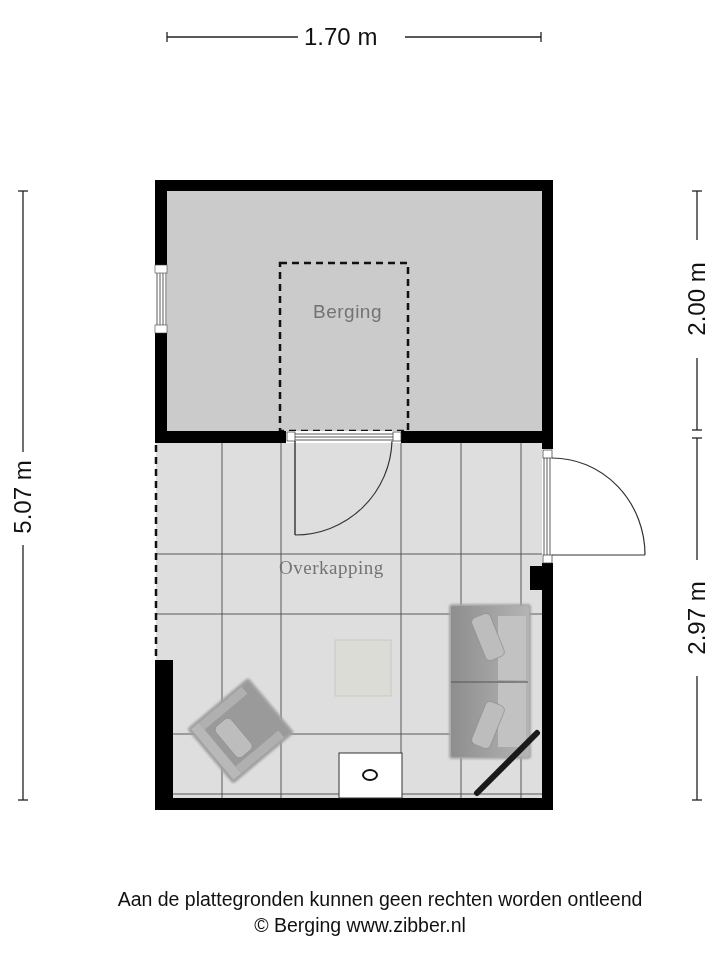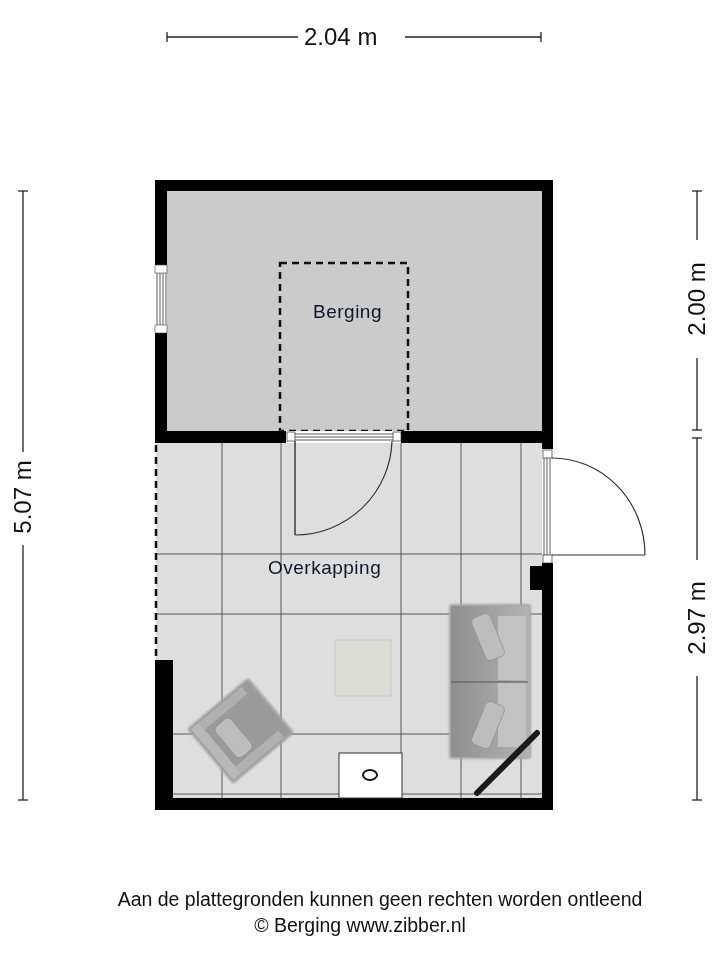--- a/index.html
+++ b/index.html
@@ -1,20 +1,20 @@
 <!DOCTYPE html>
 <html><head>
 <meta charset="utf-8">
 <style>
   html, body { margin: 0; padding: 0; background: #ffffff; }
   body { width: 720px; height: 960px; position: relative; overflow: hidden;
          font-family: "Liberation Sans", "DejaVu Sans", sans-serif; color: #111; }
   .abs { position: absolute; }
   .dim-text { font-size: 24px; color: #111; background: #fff; line-height: 1; white-space: nowrap; }
-  .room-label { font-size: 19px; letter-spacing: 0.5px; color: #0f172a; white-space: nowrap; }
+  .room-label { font-size: 19px; letter-spacing: 0.5px; color: #737373; white-space: nowrap; }
   .footer { position: absolute; left: 0; width: 720px; text-align: center; font-size: 19.5px; color: #111; line-height: 1.25; }
   svg { position: absolute; left: 0; top: 0; }
 </style>
 </head>
 <body>
 
 <svg width="720" height="960" viewBox="0 0 720 960">
   <defs>
     <filter id="soft" x="-20%" y="-20%" width="140%" height="140%">
       <feGaussianBlur stdDeviation="1.2"></feGaussianBlur>
@@ -139,22 +139,22 @@
     <rect x="213" y="755" width="56" height="9" fill="#b0b0b0"></rect>
     <rect x="220" y="712" width="20" height="40" rx="5" fill="#bdbdbd" stroke="#888" stroke-width="0.6"></rect>
   </g>
 
   <g>
     <rect x="339" y="753" width="63" height="45" fill="#ffffff" stroke="#333" stroke-width="1"></rect>
     <ellipse cx="370" cy="775" rx="7" ry="5" fill="none" stroke="#111" stroke-width="2"></ellipse>
   </g>
 </svg>
 
-<div class="abs dim-text" style="left:300px; top:25px; padding:0 4px;">2.04 m</div>
+<div class="abs dim-text" style="left:300px; top:25px; padding:0 4px;">1.70 m</div>
 <div class="abs dim-text" style="left:23px; top:497px; transform: translate(-50%,-50%) rotate(-90deg); padding:0 4px;">5.07 m</div>
 <div class="abs dim-text" style="left:697px; top:299px; transform: translate(-50%,-50%) rotate(-90deg); padding:0 4px;">2.00 m</div>
 <div class="abs dim-text" style="left:697px; top:618px; transform: translate(-50%,-50%) rotate(-90deg); padding:0 4px;">2.97 m</div>
 
 <div class="abs room-label" style="left:313px; top:301px;">Berging</div>
-<div class="abs room-label" style="left:268px; top:557px;">Overkapping</div>
+<div class="abs room-label" style="left:279px; top:557px;font-family:Liberation Serif, serif;">Overkapping</div>
 
 <div class="footer" style="top:887px;padding-left:20px;">Aan de plattegronden kunnen geen rechten worden ontleend</div>
 <div class="footer" style="top:913px;">© Berging www.zibber.nl</div>
 
 </body></html>

